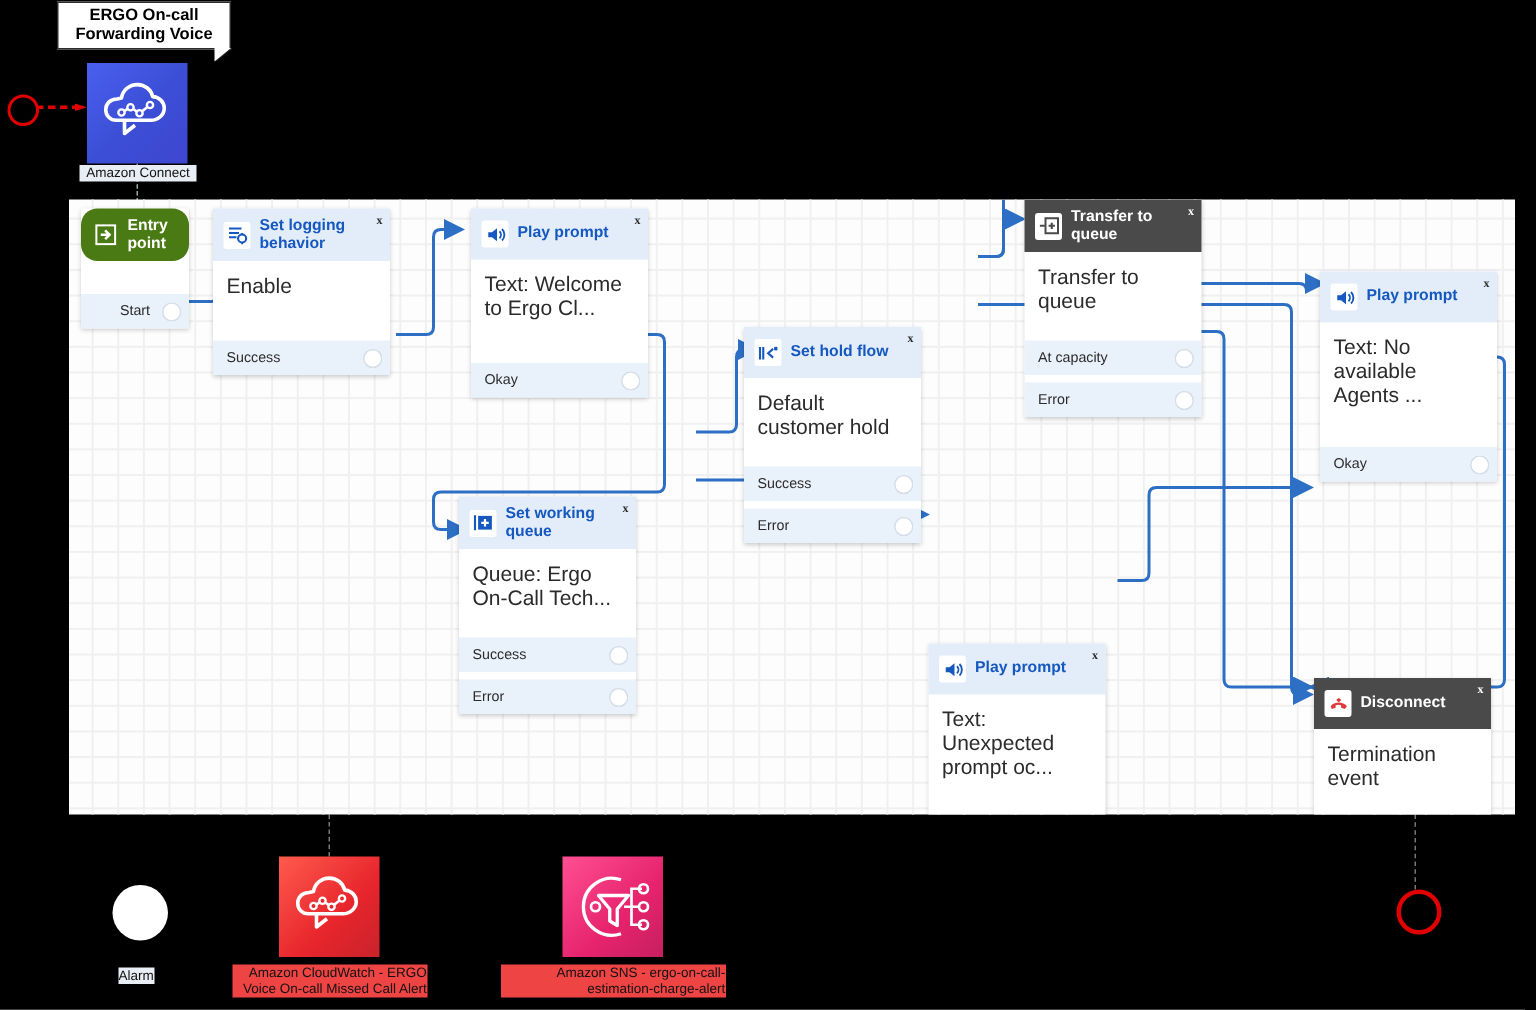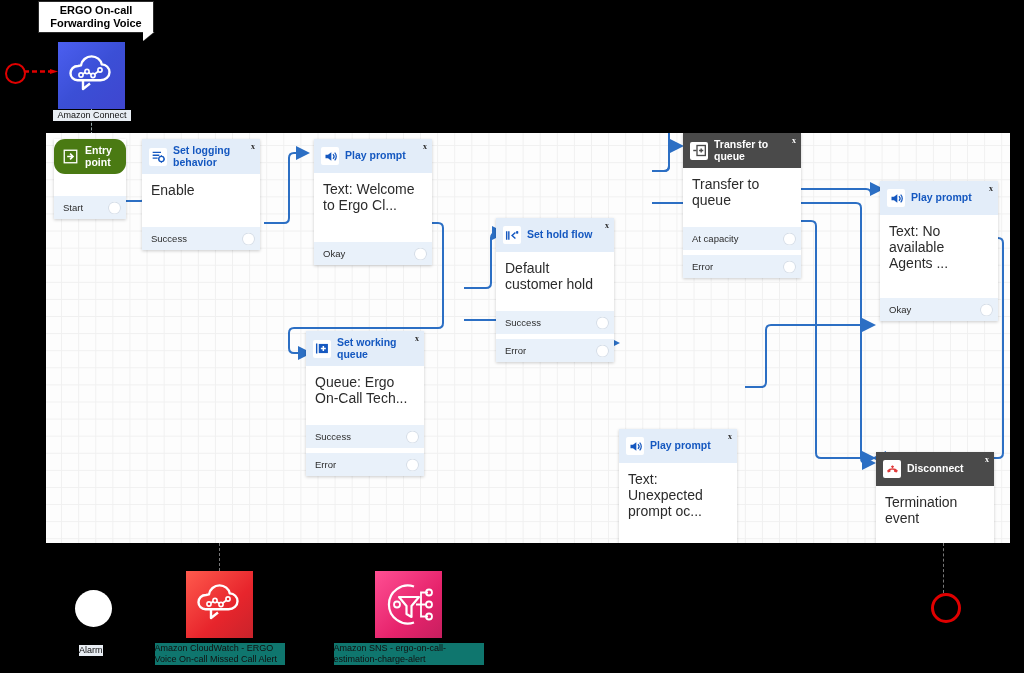--- a/index.html
+++ b/index.html
@@ -58,21 +58,21 @@
          width:13px;height:13px;border-radius:50%;background:#fff;
          box-shadow:0 0 0 1px #d4dde8 inset;}
   .nicon{width:18px;height:18px;background:#fff;border-radius:2px;flex:0 0 18px;
          display:flex;align-items:center;justify-content:center;}
   .green .nicon{background:transparent;}
 
   
   .btile{position:absolute;z-index:20;}
   .btile .sq{width:67px;height:67px;}
   .btile .cap{position:absolute;left:50%;transform:translateX(-50%);
-     top:72px;background:#0f766e;color:#111;font-size:9px;text-align:left;
+     top:72px;background:#ef4444;color:#111;font-size:9px;text-align:right;
      line-height:11px;white-space:nowrap;}
   #alarm-dot{position:absolute;left:75px;top:590px;width:37px;height:37px;
      border-radius:50%;background:#fff;z-index:20;}
   #alarm-cap{position:absolute;left:79px;top:645px;background:#e9eef4;color:#111;
      font-size:9px;line-height:11px;z-index:21;}
   #red-ring{position:absolute;left:931px;top:593px;width:24px;height:24px;
      border:3px solid #e00000;border-radius:50%;z-index:20;}
   .bdash{position:absolute;width:1px;border-left:1px dashed #777;z-index:5;}
 </style>
 </head>
@@ -140,21 +140,21 @@
   <div class="node" style="left:8px;top:6px;width:72px;">
     <div class="nhead green">
       <span class="nicon">
         <svg viewBox="0 0 18 18" width="15" height="15">
           <rect x="1.5" y="1.5" width="15" height="15" fill="none" stroke="#fff" stroke-width="1.6"></rect>
           <path d="M5 9h6M8.5 5.5L12 9l-3.5 3.5" fill="none" stroke="#fff" stroke-width="2"></path>
         </svg>
       </span>
       <span class="ntitle">Entry point</span>
     </div>
-    <div class="nport" style="margin-top:22px;">
+    <div class="nport" style="margin-top:22px;text-align:center;">
       <span>Start</span>
       <span class="dot"></span>
     </div>
   </div>
 
   <div class="node" style="left:96px;top:6px;width:118px;">
     <div class="nhead blue">
       <span class="nicon">
         <svg viewBox="0 0 18 18" width="15" height="15">
           <path d="M2 4h10M2 7.5h8M2 11h6" stroke="#1558c0" stroke-width="1.6" fill="none"></path>

